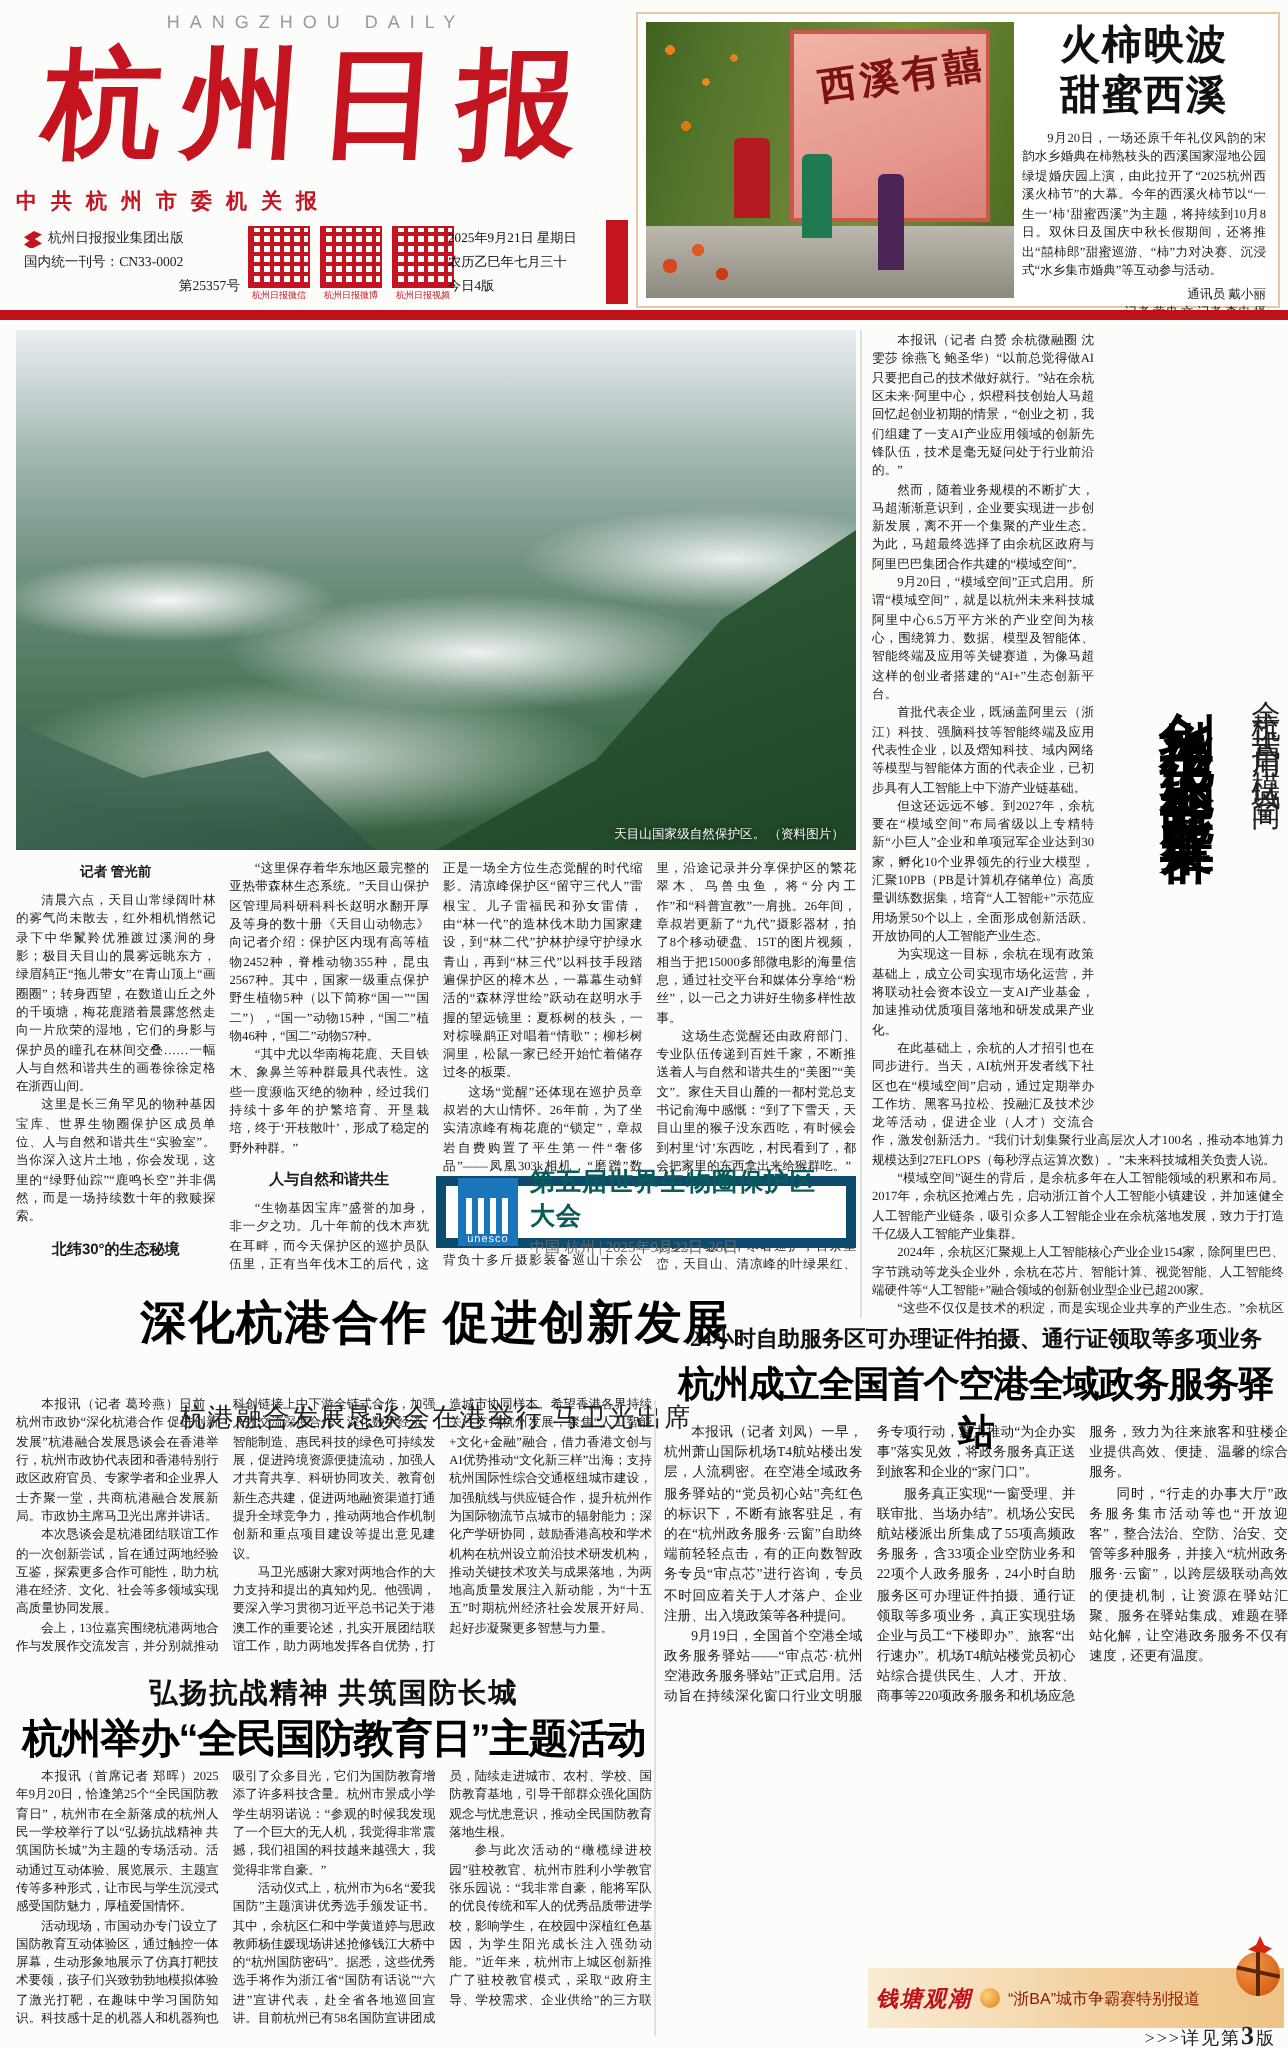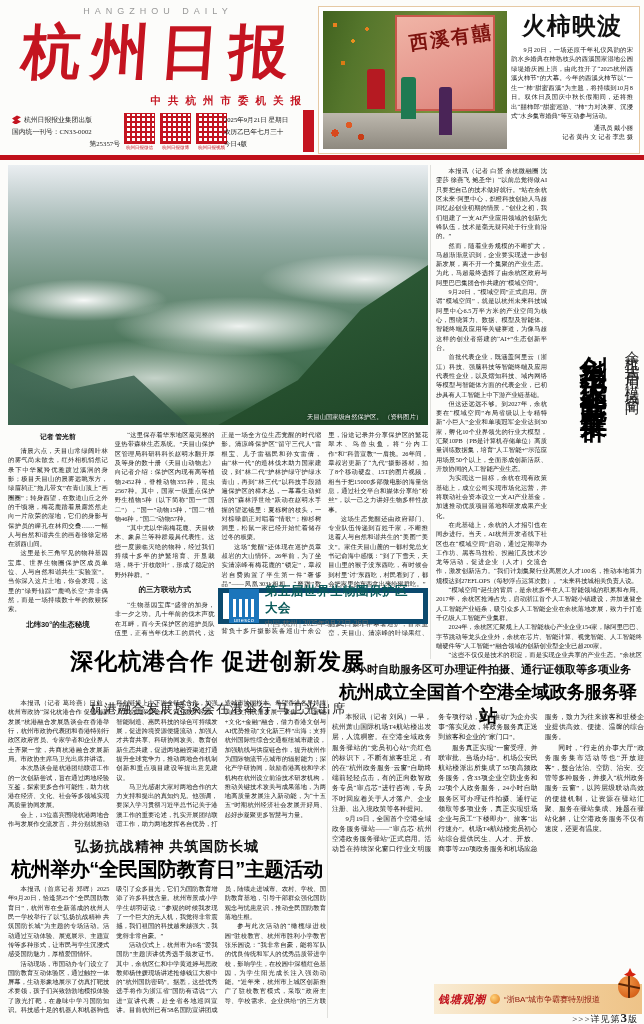--- a/index.html
+++ b/index.html
@@ -2,21 +2,21 @@
 <html><head>
 <meta charset="utf-8">
 <style>
   html,body{margin:0;padding:0;}
   body{width:644px;height:1024px;position:relative;background:#fcfcfa;font-family:"Liberation Serif",serif;color:#1a1a1a;overflow:hidden;}
   .sans{font-family:"Liberation Sans",sans-serif;}
   .abs{position:absolute;}
   
   .eng-title{left:8px;top:6px;width:300px;text-align:center;font-size:9px;letter-spacing:5px;color:#999;font-family:"Liberation Sans",sans-serif;}
   .masthead{left:8px;top:14px;width:304px;text-align:center;font-size:59px;line-height:76px;font-weight:bold;color:#c41420;letter-spacing:10px;transform:skewX(-4deg);font-family:"DejaVu Serif",serif;}
-  .organ{left:8px;top:94px;width:300px;text-align:right;font-size:10.5px;font-weight:bold;color:#c41420;letter-spacing:7px;}
+  .organ{left:8px;top:94px;width:300px;text-align:left;font-size:10.5px;font-weight:bold;color:#c41420;letter-spacing:7px;}
   .pubinfo{left:12px;top:114px;width:108px;font-size:6.8px;line-height:1.75;color:#222;}
   .pubinfo .row1{display:flex;align-items:center;gap:3px;}
   .publogo{width:9px;height:9px;background:#c41420;clip-path:polygon(0 35%,55% 0,100% 20%,60% 45%,100% 70%,40% 100%,0 75%,30% 55%);}
   .pub-issue{text-align:right;}
   .qrs{left:124px;top:113px;display:flex;gap:5px;}
   .qr{width:29px;height:29px;border:1px solid #c41420;background:
     repeating-linear-gradient(0deg,#c41420 0 2px,transparent 2px 5px),
     repeating-linear-gradient(90deg,#c41420 0 2px,#fff 2px 5px);}
   .qr-cap{font-size:4.5px;color:#c41420;text-align:center;margin-top:1px;letter-spacing:0;}
   .dates{left:224px;top:114px;width:80px;font-size:6.6px;line-height:1.8;color:#111;}
@@ -36,21 +36,21 @@
     radial-gradient(circle 4px at 12px 14px,#e8801e 60%,transparent 61%),
     radial-gradient(circle 3px at 30px 30px,#e8901e 60%,transparent 61%),
     radial-gradient(circle 4px at 20px 52px,#d97a14 60%,transparent 61%),
     radial-gradient(circle 3px at 44px 18px,#e8801e 60%,transparent 61%),
     radial-gradient(circle 3px at 52px 64px,#e08018 60%,transparent 61%);}
   .tr-flowers{position:absolute;left:2px;bottom:4px;width:46px;height:30px;background:
     radial-gradient(circle 6px at 10px 18px,#d8481e 60%,transparent 61%),
     radial-gradient(circle 5px at 24px 10px,#e05a24 60%,transparent 61%),
     radial-gradient(circle 5px at 36px 22px,#c83c16 60%,transparent 61%);}
   .tr-text{position:absolute;left:192px;top:4px;width:122px;height:138px;}
-  .tr-head{font-size:24px;line-height:1.25;font-weight:bold;text-align:center;letter-spacing:1px;color:#111;}
+  .tr-head{font-size:20px;line-height:1.25;font-weight:bold;text-align:center;letter-spacing:1px;color:#111;}
   .tr-body{margin-top:4px;font-size:6.3px;line-height:1.5;text-align:justify;}
   .tr-body p{margin:0;text-indent:2em;}
   .tr-byline{margin-top:2px;font-size:6.3px;text-align:right;line-height:1.5;}
   
   .red-band{left:0;top:155px;width:644px;height:5px;background:#c0101a;}
   
   .main-photo{left:8px;top:165px;width:420px;height:260px;overflow:hidden;background:
     radial-gradient(ellipse 120px 30px at 18% 52%,rgba(255,255,255,.95) 0%,rgba(255,255,255,0) 70%),
     radial-gradient(ellipse 180px 42px at 55% 62%,rgba(255,255,255,.9) 0%,rgba(255,255,255,0) 70%),
     radial-gradient(ellipse 150px 36px at 85% 44%,rgba(255,255,255,.85) 0%,rgba(255,255,255,0) 70%),
@@ -158,20 +158,21 @@
     </div>
     <div class="tr-deck"></div>
     <div class="fig fig-red"></div>
     <div class="fig fig-teal"></div>
     <div class="fig fig-purple"></div>
     <div class="tr-flowers"></div>
   </div>
   <div class="tr-text">
     <div class="tr-head sans">
       <div>火柿映波</div>
+      <div>甜蜜西溪</div>
     </div>
     <div class="tr-body">
         <p class="para">9月20日，一场还原千年礼仪风韵的宋韵水乡婚典在柿熟枝头的西溪国家湿地公园绿堤婚庆园上演，由此拉开了“2025杭州西溪火柿节”的大幕。今年的西溪火柿节以“一生一‘柿’甜蜜西溪”为主题，将持续到10月8日。双休日及国庆中秋长假期间，还将推出“囍柿郎”甜蜜巡游、“柿”力对决赛、沉浸式“水乡集市婚典”等互动参与活动。</p>
       </div>
     <div class="tr-byline">
       <div>通讯员 戴小丽</div>
       <div>记者 黄冉 文 记者 李忠 摄</div>
     </div>
   </div>
 </div>
@@ -205,21 +206,21 @@
 </div>
 
 <div class="abs mt-text">
   <div class="mt-byline">记者 管光前</div>
   <div>
       <p class="para">清晨六点，天目山常绿阔叶林的雾气尚未散去，红外相机悄然记录下中华鬣羚优雅踱过溪涧的身影；极目天目山的晨雾远眺东方，绿眉鸫正“拖儿带女”在青山顶上“画圈圈”；转身西望，在数道山丘之外的千顷塘，梅花鹿踏着晨露悠然走向一片欣荣的湿地，它们的身影与保护员的瞳孔在林间交叠……一幅人与自然和谐共生的画卷徐徐定格在浙西山间。</p>
       <p class="para">这里是长三角罕见的物种基因宝库、世界生物圈保护区成员单位、人与自然和谐共生“实验室”。当你深入这片土地，你会发现，这里的“绿野仙踪”“鹿鸣长空”并非偶然，而是一场持续数十年的救赎探索。</p>
       <div class="subhead">北纬30°的生态秘境</div>
       <p class="para">“这里保存着华东地区最完整的亚热带森林生态系统。”天目山保护区管理局科研科科长赵明水翻开厚及等身的数十册《天目山动物志》向记者介绍：保护区内现有高等植物2452种，脊椎动物355种，昆虫2567种。其中，国家一级重点保护野生植物5种（以下简称“国一”“国二”），“国一”动物15种，“国二”植物46种，“国二”动物57种。</p>
       <p class="para">“其中尤以华南梅花鹿、天目铁木、象鼻兰等种群最具代表性。这些一度濒临灭绝的物种，经过我们持续十多年的护繁培育、开垦栽培，终于‘开枝散叶’，形成了稳定的野外种群。”</p>
-      <div class="subhead">的三方联动方式</div>
+      <div class="subhead">人与自然和谐共生</div>
       <p class="para">“生物基因宝库”盛誉的加身，非一夕之功。几十年前的伐木声犹在耳畔，而今天保护区的巡护员队伍里，正有当年伐木工的后代，这正是一场全方位生态觉醒的时代缩影。清凉峰保护区“留守三代人”雷根宝、儿子雷福民和孙女雷倩，由“林一代”的造林伐木助力国家建设，到“林二代”护林护绿守护绿水青山，再到“林三代”以科技手段踏遍保护区的樟木丛，一幕幕生动鲜活的“森林浮世绘”跃动在赵明水手握的望远镜里：夏栎树的枝头，一对棕噪鹛正对唱着“情歌”；柳杉树洞里，松鼠一家已经开始忙着储存过冬的板栗。</p>
       <p class="para">这场“觉醒”还体现在巡护员章叔岩的大山情怀。26年前，为了坐实清凉峰有梅花鹿的“锁定”，章叔岩自费购置了平生第一件“奢侈品”——凤凰303k相机，“磨蹭”数月，终于拍摄到了华南梅花鹿的“惊鸿一瞥”。从此，带着相机巡山成了章叔岩的每日“必修”。</p>
       <p class="para">26年来，“鹿爸爸”章叔岩每日背负十多斤摄影装备巡山十余公里，沿途记录并分享保护区的繁花翠木、鸟兽虫鱼，将“分内工作”和“科普宣教”一肩挑。26年间，章叔岩更新了“九代”摄影器材，拍了8个移动硬盘、15T的图片视频，相当于把15000多部微电影的海量信息，通过社交平台和媒体分享给“粉丝”，以一己之力讲好生物多样性故事。</p>
       <p class="para">这场生态觉醒还由政府部门、专业队伍传递到百姓千家，不断推送着人与自然和谐共生的“美图”“美文”。家住天目山麓的一都村党总支书记俞海中感慨：“到了下雪天，天目山里的猴子没东西吃，有时候会到村里‘讨’东西吃，村民看到了，都会把家里的东西拿出来给猴群吃。”</p>
       <div class="subhead">奔赴使我们共赴</div>
       <p class="para">“既以为人己愈有，既以与人己愈多。”数十年寒暑巡护，百余重峦，天目山、清凉峰的叶绿果红、鸟鸣虫鸣，回馈了爱它的人们慷慨的馈赠。</p>
     </div>
 </div>
 
 <div class="abs unesco">

